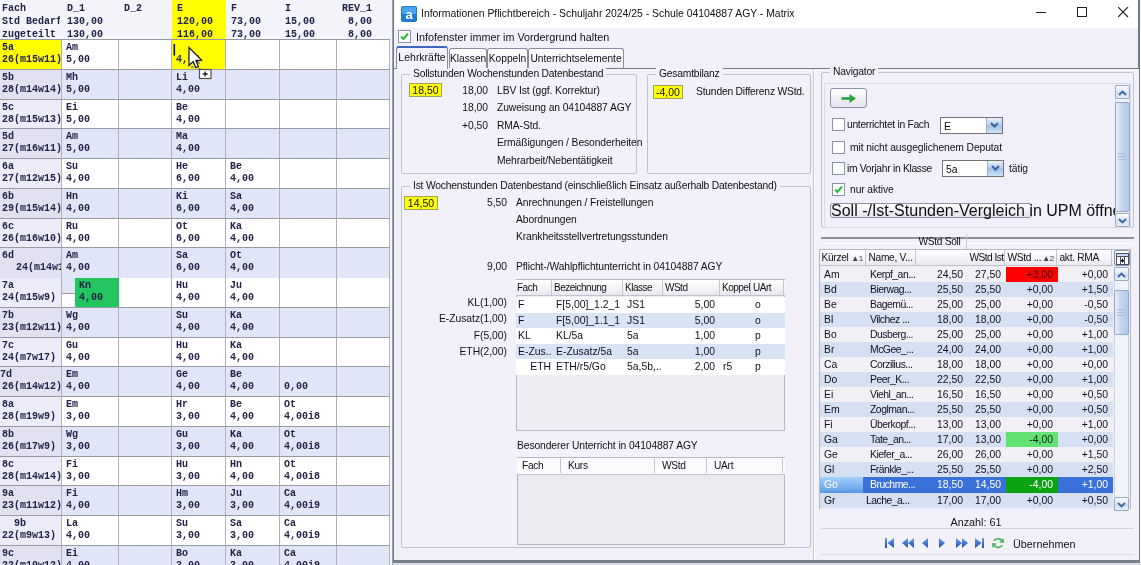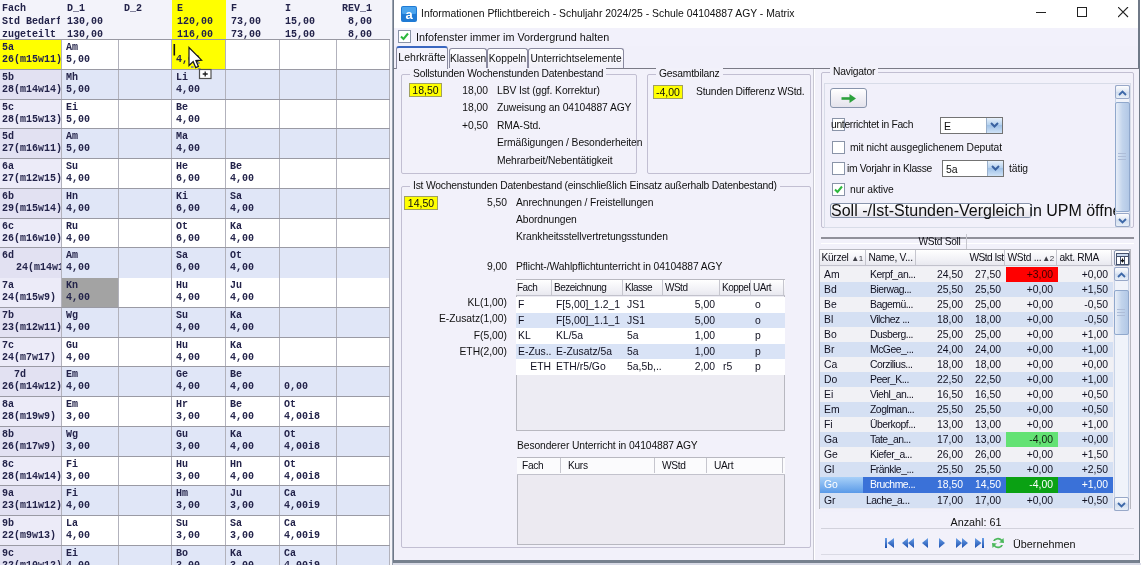--- a/index.html
+++ b/index.html
@@ -315,21 +315,21 @@
 <div class="cell" style="left:337px;width:53px;background:#e0e6f7">
         <div class="l1"></div>
         <div class="l2"></div>
       </div>
 </div>
 <div class="mrow" style="top:278.0px;height:29.75px">
 <div class="cell" style="left:0;width:62px;background:#ecebf8">
         <div class="l1" style="padding-left:2px">7a</div>
         <div class="l2" style="padding-left:2px">24(m15w9)</div>
       </div>
-<div class="cell" style="left:62px;width:57px;background:#a3a3a3">
+<div class="cell" style="left:75px;width:57px;background:#22c55e">
         <div class="l1">Kn</div>
         <div class="l2">4,00</div>
       </div>
 <div class="cell" style="left:119px;width:53px;background:#ffffff">
         <div class="l1"></div>
         <div class="l2"></div>
       </div>
 <div class="cell" style="left:172px;width:54px;background:#ffffff">
         <div class="l1">Hu</div>
         <div class="l2">4,00</div>
@@ -402,21 +402,21 @@
         <div class="l1"></div>
         <div class="l2"></div>
       </div>
 <div class="cell" style="left:337px;width:53px;background:#ffffff">
         <div class="l1"></div>
         <div class="l2"></div>
       </div>
 </div>
 <div class="mrow" style="top:367.25px;height:29.75px">
 <div class="cell" style="left:0;width:62px;background:#e2e1f2">
-        <div class="l1" style="padding-left:14px">7d</div>
+        <div class="l1" style="padding-left:0">7d</div>
         <div class="l2" style="padding-left:2px">26(m14w12)</div>
       </div>
 <div class="cell" style="left:62px;width:57px;background:#e0e6f7">
         <div class="l1">Em</div>
         <div class="l2">4,00</div>
       </div>
 <div class="cell" style="left:119px;width:53px;background:#e0e6f7">
         <div class="l1"></div>
         <div class="l2"></div>
       </div>
@@ -552,21 +552,21 @@
         <div class="l1">Ca</div>
         <div class="l2">4,00i9</div>
       </div>
 <div class="cell" style="left:337px;width:53px;background:#e0e6f7">
         <div class="l1"></div>
         <div class="l2"></div>
       </div>
 </div>
 <div class="mrow" style="top:516.0px;height:29.75px">
 <div class="cell" style="left:0;width:62px;background:#ecebf8">
-        <div class="l1" style="padding-left:2px">9b</div>
+        <div class="l1" style="padding-left:14px">9b</div>
         <div class="l2" style="padding-left:2px">22(m9w13)</div>
       </div>
 <div class="cell" style="left:62px;width:57px;background:#ffffff">
         <div class="l1">La</div>
         <div class="l2">4,00</div>
       </div>
 <div class="cell" style="left:119px;width:53px;background:#ffffff">
         <div class="l1"></div>
         <div class="l2"></div>
       </div>
@@ -743,21 +743,21 @@
 <div style="position:absolute;left:420px;top:69px;width:1px;height:491px;background:#ffffff"></div>
 <div class="gbox" style="left:427px;top:72px;width:313px;height:156px">
       <div class="glbl">Navigator</div>
     </div>
 <div style="position:absolute;left:430px;top:83px;width:307px;height:145px;border:1px solid #d8dce8;background:#f1f0fa"></div>
 <div class="btn" style="left:436px;top:88px;width:37px;height:20px"><svg width="18" height="11" viewBox="0 0 18 11" style="margin-top:4px">
         <path d="M1.5 5.5 h9" stroke="#2da23c" stroke-width="2.6" fill="none"></path>
         <path d="M9.5 1 L16 5.5 L9.5 10 z" fill="#2da23c"></path>
       </svg></div>
 <div class="cb" style="left:438px;top:118px"></div>
-<div class="glab" style="left:437px;top:119px;letter-spacing:-0.3px">unterrichtet in Fach</div>
+<div class="glab" style="left:453px;top:119px;letter-spacing:-0.3px">unterrichtet in Fach</div>
 <div class="combo" style="left:546px;top:117px;width:63px">
       <span class="cotxt">E</span>
       <span class="cobtn"><svg width="9" height="6" viewBox="0 0 9 6">
           <path d="M1 1 L4.5 4.5 L8 1" stroke="#3a62a0" stroke-width="2" fill="none"></path>
         </svg></span>
     </div>
 <div class="cb" style="left:438px;top:141px"></div>
 <div class="glab" style="left:456px;top:142px">mit nicht ausgeglichenem Deputat</div>
 <div class="cb" style="left:438px;top:162px"></div>
 <div class="glab" style="left:453px;top:163px;letter-spacing:-0.3px">im Vorjahr in Klasse</div>

